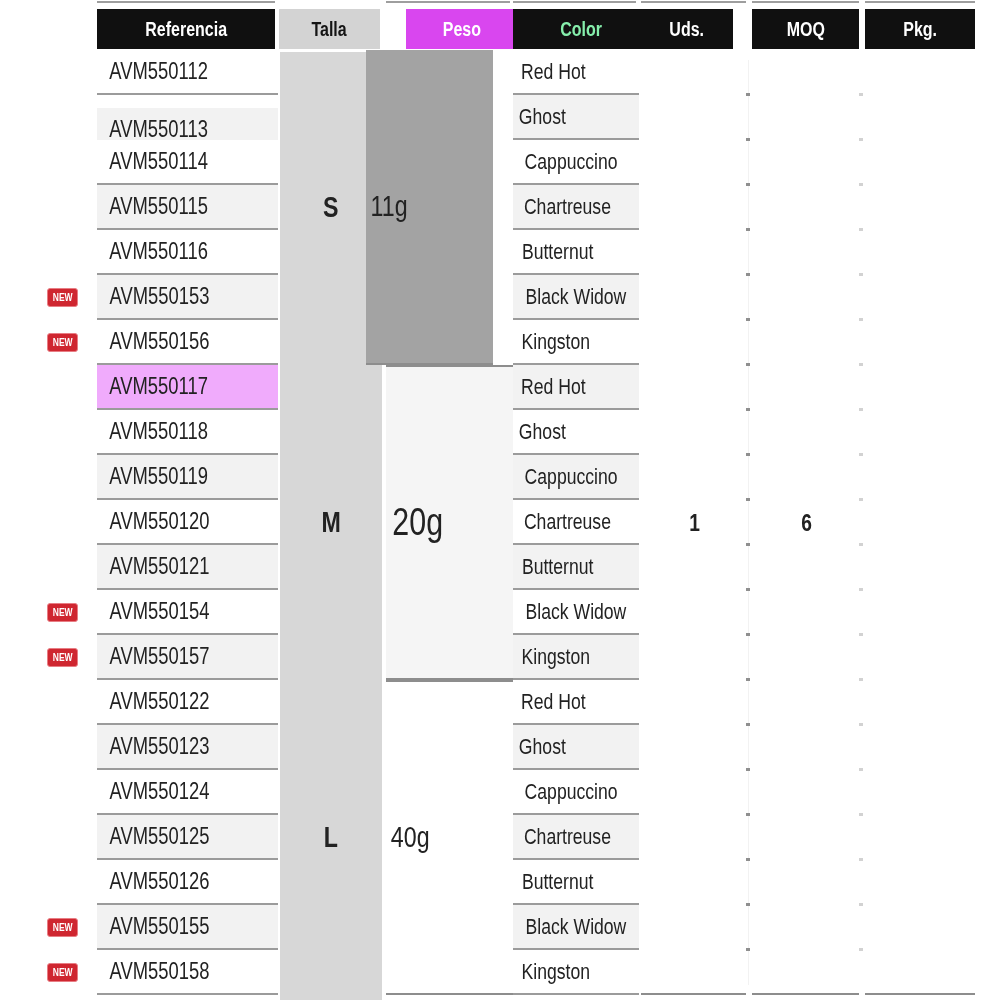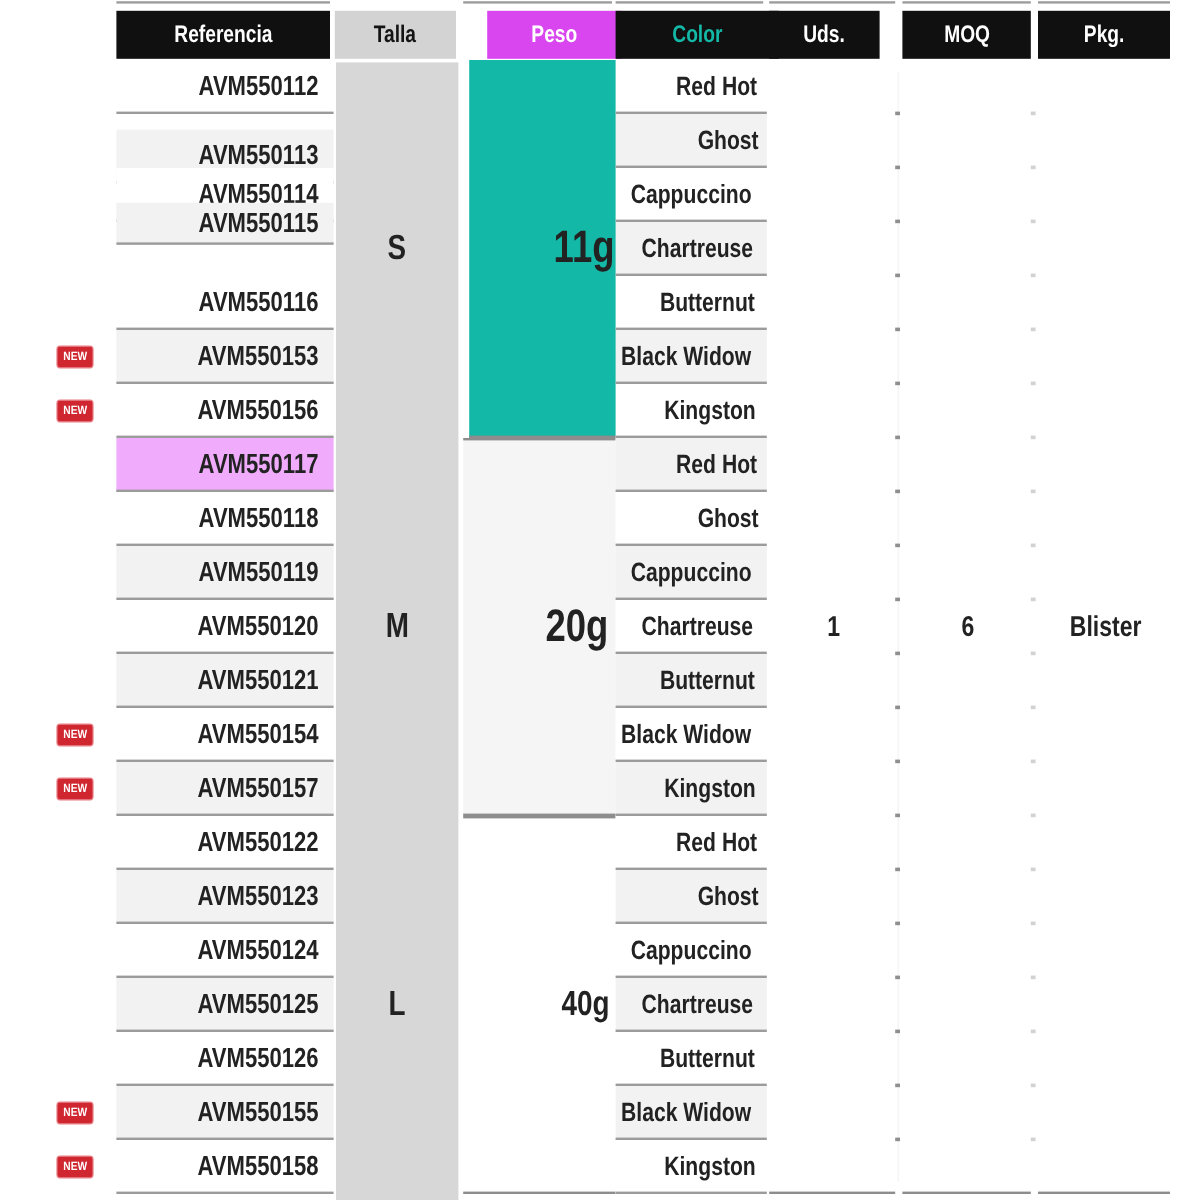--- a/index.html
+++ b/index.html
@@ -7,22 +7,22 @@
     position:relative; width:1000px; height:1000px; background:#ffffff;
     font-family:"Liberation Sans", sans-serif; overflow:hidden;
   }
   .hcell {
     position:absolute; background:#101010; color:#ffffff;
     display:flex; align-items:center; justify-content:center;
     font-size:20px; font-weight:bold; box-sizing:border-box;
   }
   .hcell.talla { background:#d3d3d3; color:#141414; }
   .cell {
-    position:absolute; display:flex; align-items:center; justify-content:flex-end;
-    font-size:23px; font-weight:bold; color:#222222; box-sizing:border-box;
+    position:absolute; display:flex; align-items:center; justify-content:flex-start;
+    font-size:23px; font-weight:normal; color:#222222; box-sizing:border-box;
     border-bottom:2px solid #9b9b9b;
   }
   .txt { display:inline-block; transform:scaleX(0.8); white-space:nowrap; }
   .txtw { display:inline-block; transform:scaleX(0.85); white-space:nowrap; }
   .tallacol { position:absolute; background:#d7d7d7; }
   .biglabel {
     position:absolute; display:flex; align-items:center; justify-content:center;
     font-size:29px; font-weight:bold; color:#222222;
   }
   .pesocell { position:absolute; box-sizing:border-box; }
@@ -50,41 +50,41 @@
         <span class="txt">S</span>
       </div>
       <div class="biglabel" style="left: 279px; top: 365px; width: 104px; height: 315px;">
         <span class="txt">M</span>
       </div>
       <div class="biglabel" style="left: 279px; top: 680px; width: 104px; height: 315px;">
         <span class="txt">L</span>
       </div>
     </div>
   <div id="peso-layer">
-      <div class="pesocell cell" style="left: 391px; top: 50px; width: 127px; height: 315px; background: #14b8a6; border-bottom: 2px solid rgb(141, 141, 141); border-top: none; font-size: 38px;">
+      <div class="pesocell cell" style="left: 366px; top: 50px; width: 127px; height: 315px; background: #a3a3a3; border-bottom: 2px solid rgb(141, 141, 141); border-top: none; font-size: 29px;">
         <span class="txt">11g</span>
       </div>
       <div class="pesocell cell" style="left: 386px; top: 365px; width: 127px; height: 315px; background: rgb(245, 245, 245); border-bottom: 2px solid rgb(141, 141, 141); border-top: 2px solid rgb(141, 141, 141); font-size: 38px;">
         <span class="txt">20g</span>
       </div>
       <div class="pesocell cell" style="left: 386px; top: 680px; width: 127px; height: 315px; background: rgb(255, 255, 255); border-bottom: 2px solid rgb(141, 141, 141); border-top: 2px solid rgb(141, 141, 141); font-size: 29px;">
         <span class="txt">40g</span>
       </div>
     </div>
   <div id="header-layer">
       <div class="hcell" style="left: 97px; top: 9px; width: 178px; height: 40px; background: rgb(16, 16, 16); color: rgb(255, 255, 255);">
         <span class="txt">Referencia</span>
       </div>
       <div class="hcell talla" style="left: 279px; top: 9px; width: 101px; height: 40px;">
         <span class="txt">Talla</span>
       </div>
       <div class="hcell" style="left: 386px; top: 9px; width: 112px; height: 40px; background: #d946ef; color: rgb(255, 255, 255); margin-left: 20px;">
         <span class="txt">Peso</span>
       </div>
-      <div class="hcell" style="left: 513px; top: 9px; width: 136px; height: 40px; background: rgb(16, 16, 16); color: #14b8a6;">
+      <div class="hcell" style="left: 513px; top: 9px; width: 136px; height: 40px; background: rgb(16, 16, 16); color: #86efac;">
         <span class="txt">Color</span>
       </div>
       <div class="hcell" style="left: 641px; top: 9px; width: 92px; height: 40px; background: rgb(16, 16, 16); color: rgb(255, 255, 255);">
         <span class="txt">Uds.</span>
       </div>
       <div class="hcell" style="left: 752px; top: 9px; width: 107px; height: 40px; background: rgb(16, 16, 16); color: rgb(255, 255, 255);">
         <span class="txt">MOQ</span>
       </div>
       <div class="hcell" style="left: 865px; top: 9px; width: 110px; height: 40px; background: rgb(16, 16, 16); color: rgb(255, 255, 255);">
         <span class="txt">Pkg.</span>
@@ -102,21 +102,21 @@
       </div>
       <div class="cell" style="left: 513px; top: 95px; width: 126px; height: 45px; background: rgb(242, 242, 242); border-bottom-color: rgb(155, 155, 155); font-size: 22px;">
         <span class="txt">Ghost</span>
       </div>
       <div class="cell" style="left: 97px; top: 140px; width: 181px; height: 45px; background: rgb(255, 255, 255); border-bottom-color: rgb(155, 155, 155);">
         <span class="txt">AVM550114</span>
       </div>
       <div class="cell" style="left: 513px; top: 140px; width: 126px; height: 45px; background: rgb(255, 255, 255); border-bottom-color: rgb(155, 155, 155); font-size: 22px;">
         <span class="txt">Cappuccino</span>
       </div>
-      <div class="cell" style="left: 97px; top: 169px; width: 181px; height: 35px; background: rgb(242, 242, 242); border-bottom-color: rgb(155, 155, 155);">
+      <div class="cell" style="left: 97px; top: 185px; width: 181px; height: 45px; background: rgb(242, 242, 242); border-bottom-color: rgb(155, 155, 155);">
         <span class="txt">AVM550115</span>
       </div>
       <div class="cell" style="left: 513px; top: 185px; width: 126px; height: 45px; background: rgb(242, 242, 242); border-bottom-color: rgb(155, 155, 155); font-size: 22px;">
         <span class="txt">Chartreuse</span>
       </div>
       <div class="cell" style="left: 97px; top: 230px; width: 181px; height: 45px; background: rgb(255, 255, 255); border-bottom-color: rgb(155, 155, 155);">
         <span class="txt">AVM550116</span>
       </div>
       <div class="cell" style="left: 513px; top: 230px; width: 126px; height: 45px; background: rgb(255, 255, 255); border-bottom-color: rgb(155, 155, 155); font-size: 22px;">
         <span class="txt">Butternut</span>
@@ -288,17 +288,14 @@
       <div class="dot" style="left: 746px; top: 948px;"></div>
       <div class="dot" style="left: 859px; top: 948px; opacity: 0.4;"></div>
     </div>
 
   <div class="mval" id="uds-val" style="left:641px; top:500px; width:108px; height:45px;">
     <span class="txt">1</span>
   </div>
   <div class="mval" id="moq-val" style="left:752px; top:500px; width:110px; height:45px;">
     <span class="txt">6</span>
   </div>
-  <div class="mval" id="pkg-val" style="left:865px; top:500px; width:113px; height:45px;">
-    <span class="txt">Blister</span>
-  </div>
 
 </div>
 
 </body></html>

